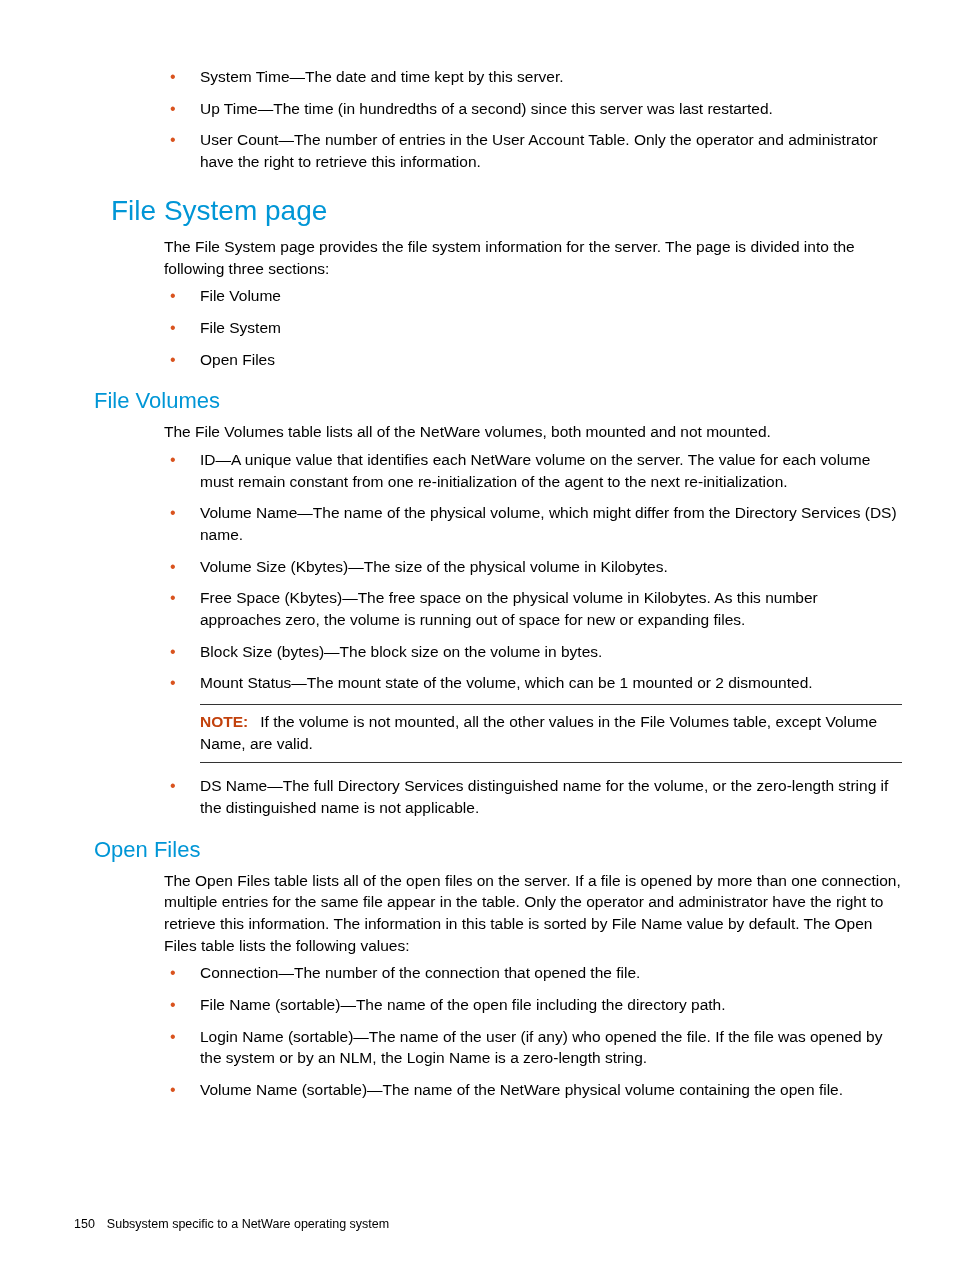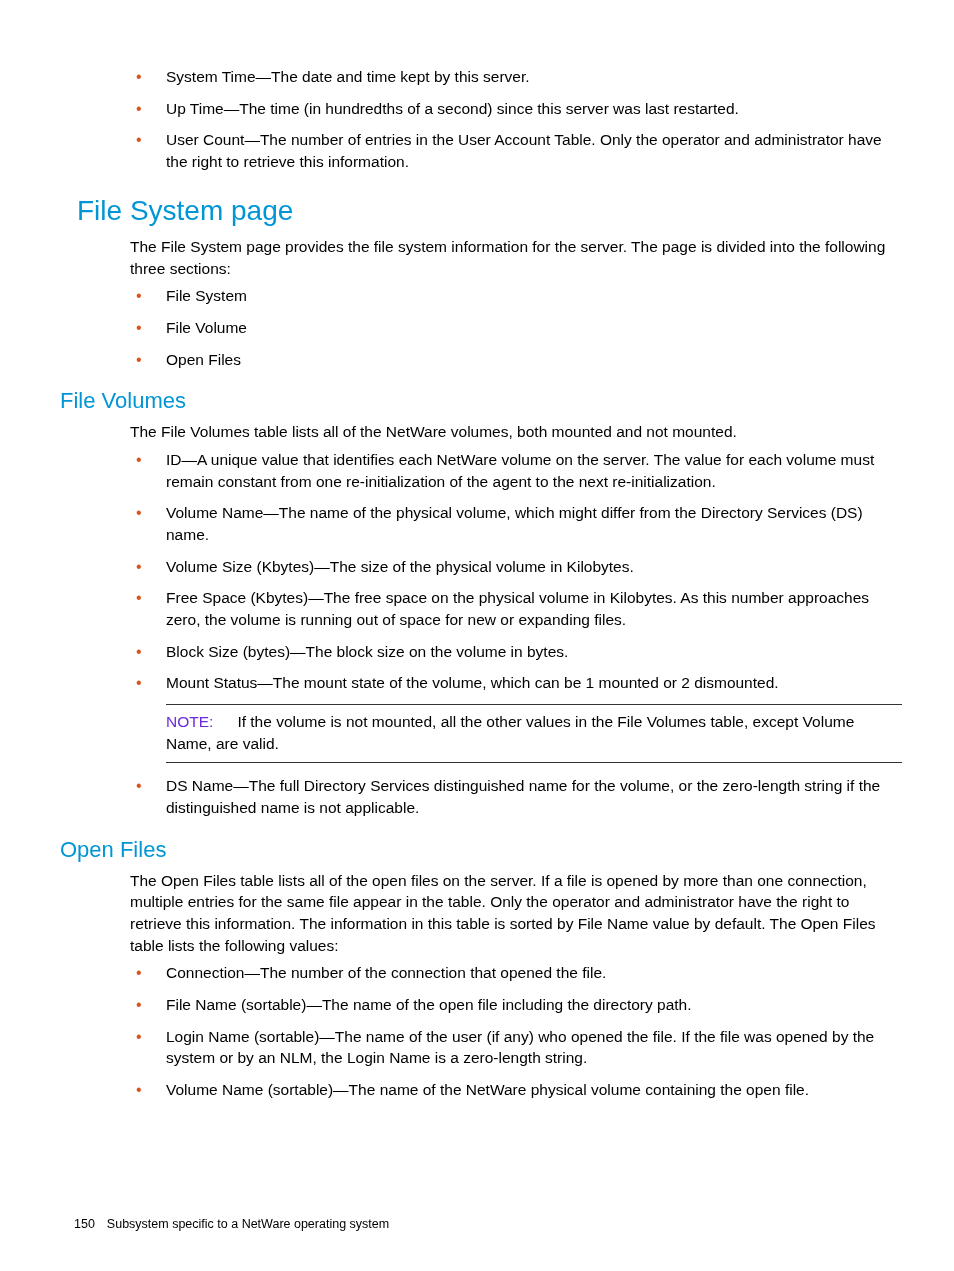--- a/index.html
+++ b/index.html
@@ -6,21 +6,21 @@
     font-family: Arial, Helvetica, sans-serif;
     font-size: 15.5px;
     line-height: 1.4;
     color: #000;
     margin: 0;
     padding: 0;
     background: #fff;
     width: 954px;
   }
   .page {
-    padding: 60px 52px 40px 60px;
+    padding: 60px 52px 40px 94px;
     box-sizing: border-box;
     min-height: 1271px;
     position: relative;
   }
   .content-indent {
     margin-left: 70px;
   }
   h1.section {
     font-weight: 300;
     color: #0096d6;
@@ -55,23 +55,23 @@
     font-size: 16px;
     line-height: 1.4;
   }
   .note-box {
     border-top: 1px solid #333;
     border-bottom: 1px solid #333;
     padding: 6px 0 8px 0;
     margin: 8px 0 12px 36px;
   }
   .note-label {
-    color: #6d28d9;
-    font-weight: normal;
-    margin-right: 24px;
+    color: #c2410c;
+    font-weight: bold;
+    margin-right: 12px;
   }
   .footer {
     position: absolute;
     bottom: 38px;
     left: 74px;
     font-size: 12.5px;
     color: #000;
   }
   .footer .pagenum {
     margin-right: 12px;
@@ -87,22 +87,22 @@
       <li>System Time—The date and time kept by this server.</li>
       <li>Up Time—The time (in hundredths of a second) since this server was last restarted.</li>
       <li>User Count—The number of entries in the User Account Table. Only the operator and administrator have the right to retrieve this information.</li>
     </ul>
   </div>
 
   <h1 class="section">File System page</h1>
   <div class="content-indent">
     <p>The File System page provides the file system information for the server. The page is divided into the following three sections:</p>
     <ul>
+      <li>File Volume</li>
       <li>File System</li>
-      <li>File Volume</li>
       <li>Open Files</li>
     </ul>
   </div>
 
   <h2 class="subsection">File Volumes</h2>
   <div class="content-indent">
     <p>The File Volumes table lists all of the NetWare volumes, both mounted and not mounted.</p>
     <ul>
       <li>ID—A unique value that identifies each NetWare volume on the server. The value for each volume must remain constant from one re-initialization of the agent to the next re-initialization.</li>
       <li>Volume Name—The name of the physical volume, which might differ from the Directory Services (DS) name.</li>

